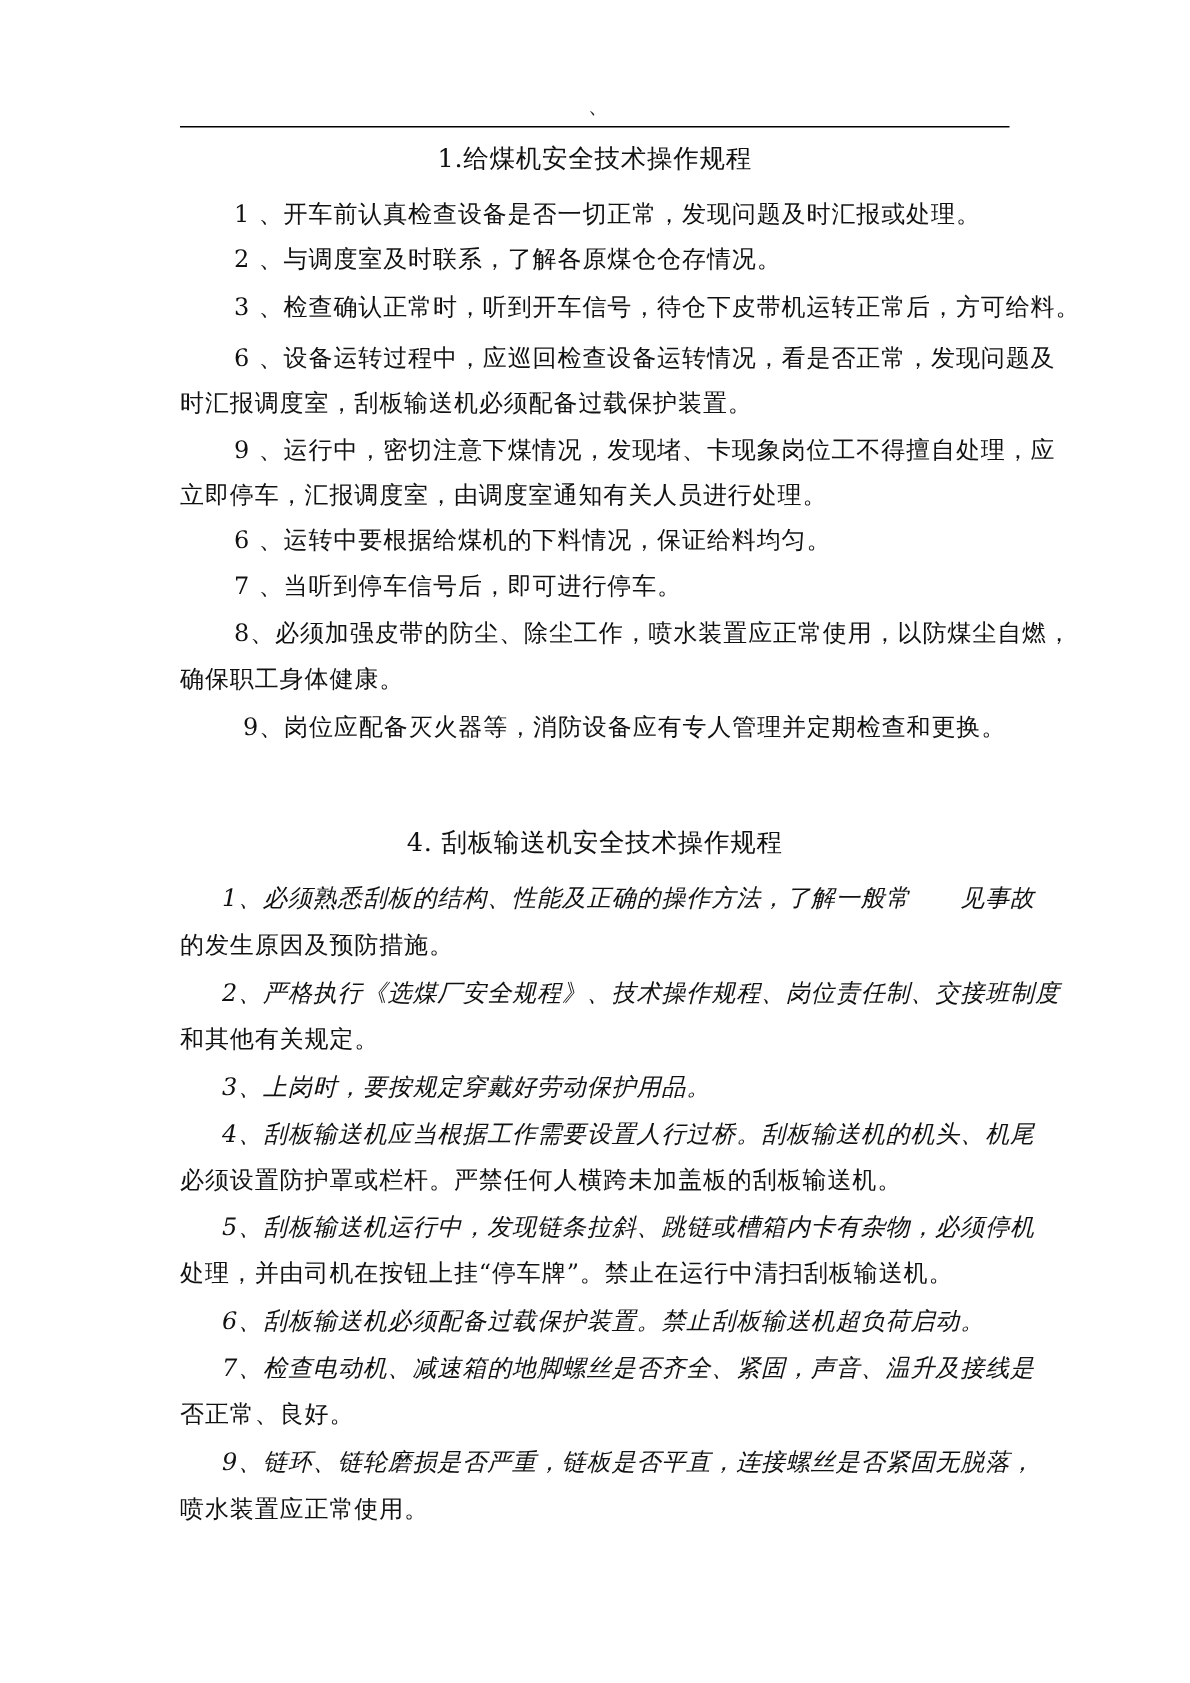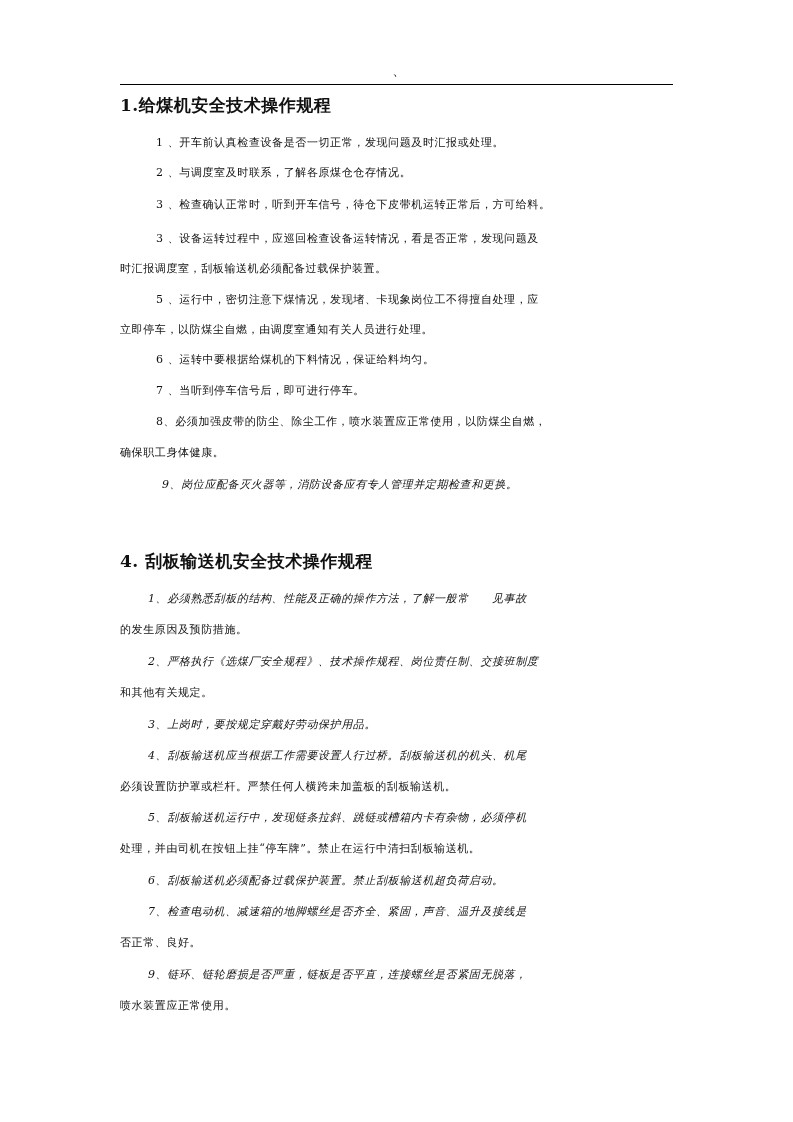--- a/index.html
+++ b/index.html
@@ -1,41 +1,41 @@
 <!DOCTYPE html>
 <html><head>
 <meta charset="utf-8">
 <style>
   html, body { margin: 0; padding: 0; background: #ffffff; }
   body { width: 793px; height: 1122px; position: relative; overflow: hidden;
          font-family: "DejaVu Serif", "Liberation Serif", serif; color: #111; }
   .page { position: absolute; left: 120px; top: 0; width: 553px; }
   .header-mark { position: absolute; left: 392px; top: 62px; font-size: 14px; color:#222; }
   .header-rule { position: absolute; left: 120px; top: 84px; width: 553px; height: 0; border-top: 1px solid #000; }
-  .title { position: absolute; left: 0; width: 553px; font-size: 17px; font-weight: bold; letter-spacing: 0.5px; }
-  .p { position: absolute; left: 0; width: 553px; font-size: 11px; line-height: 30px; white-space: nowrap; letter-spacing: 0.6px; }
+  .title { position: absolute; left: 0; width: 553px; text-align: center; font-size: 17px; font-weight: normal; letter-spacing: 0.5px; }
+  .p { position: absolute; left: 0; width: 553px; font-size: 16px; line-height: 30px; white-space: nowrap; letter-spacing: 0.6px; }
   .ind { padding-left: 28px; font-style: italic; }
   .ind-s { padding-left: 36px; }
-  .ind-m { padding-left: 42px; font-style: italic; }
+  .ind-m { padding-left: 42px; }
 </style>
 </head>
 <body>
 
 <div class="header-mark">、</div>
 <div class="header-rule"></div>
 
 <div class="page">
   <div class="title" style="top:94px">1.给煤机安全技术操作规程</div>
   <div class="p ind-s" style="top:128px">1 、开车前认真检查设备是否一切正常，发现问题及时汇报或处理。</div>
   <div class="p ind-s" style="top:158px">2 、与调度室及时联系，了解各原煤仓仓存情况。</div>
   <div class="p ind-s" style="top:190px">3 、检查确认正常时，听到开车信号，待仓下皮带机运转正常后，方可给料。</div>
-  <div class="p ind-s" style="top:224px">3 、设备运转过程中，应巡回检查设备运转情况，看是否正常，发现问题及</div>
+  <div class="p ind-s" style="top:224px">6 、设备运转过程中，应巡回检查设备运转情况，看是否正常，发现问题及</div>
   <div class="p" style="top:254px">时汇报调度室，刮板输送机必须配备过载保护装置。</div>
-  <div class="p ind-s" style="top:285px">5 、运行中，密切注意下煤情况，发现堵、卡现象岗位工不得擅自处理，应</div>
-  <div class="p" style="top:315px">立即停车，以防煤尘自燃，由调度室通知有关人员进行处理。</div>
+  <div class="p ind-s" style="top:285px">9 、运行中，密切注意下煤情况，发现堵、卡现象岗位工不得擅自处理，应</div>
+  <div class="p" style="top:315px">立即停车，汇报调度室，由调度室通知有关人员进行处理。</div>
   <div class="p ind-s" style="top:345px">6 、运转中要根据给煤机的下料情况，保证给料均匀。</div>
   <div class="p ind-s" style="top:376px">7 、当听到停车信号后，即可进行停车。</div>
   <div class="p ind-s" style="top:407px">8、必须加强皮带的防尘、除尘工作，喷水装置应正常使用，以防煤尘自燃，</div>
   <div class="p" style="top:438px">确保职工身体健康。</div>
   <div class="p ind-m" style="top:470px">9、岗位应配备灭火器等，消防设备应有专人管理并定期检查和更换。</div>
 
   <div class="title" style="top:550px">4. 刮板输送机安全技术操作规程</div>
   <div class="p ind" style="top:584px">1、必须熟悉刮板的结构、性能及正确的操作方法，了解一般常　　见事故</div>
   <div class="p" style="top:615px">的发生原因及预防措施。</div>
   <div class="p ind" style="top:647px">2、严格执行《选煤厂安全规程》、技术操作规程、岗位责任制、交接班制度</div>

